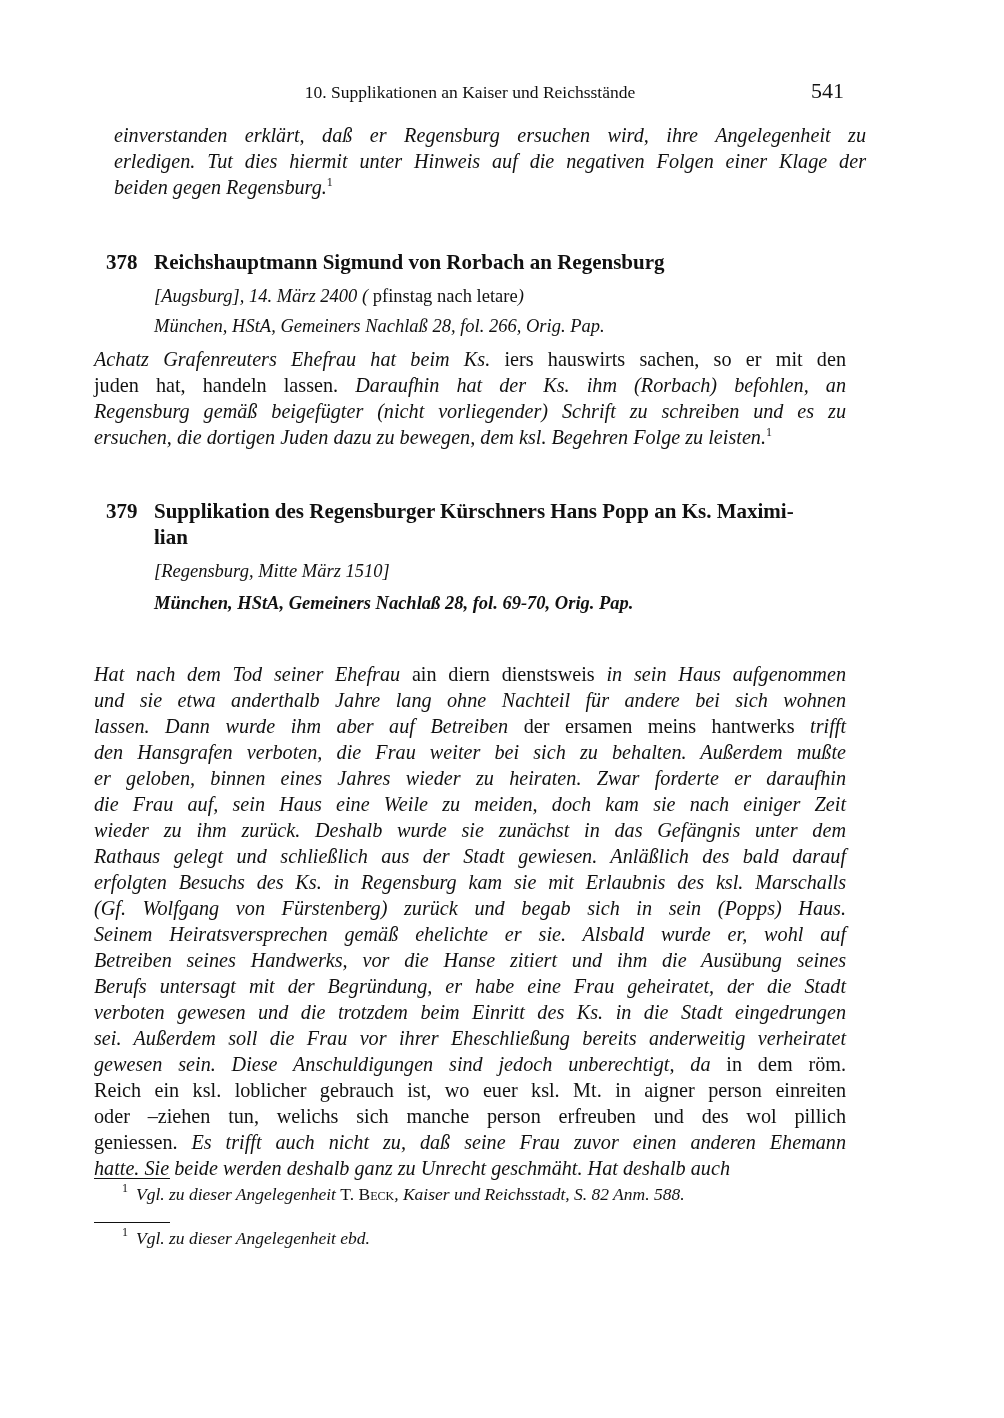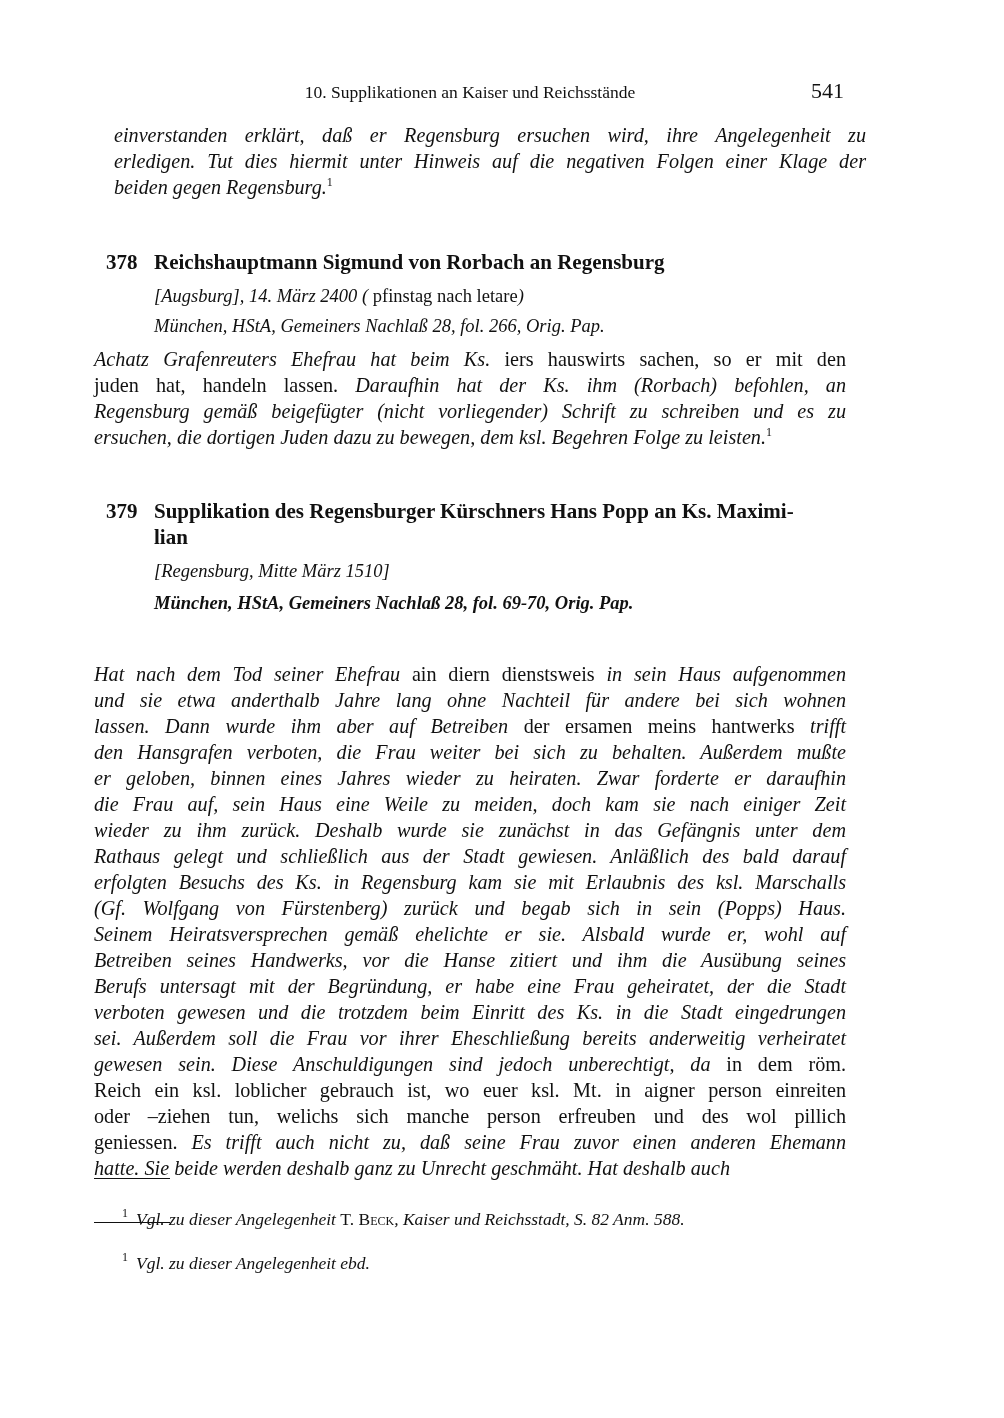--- a/index.html
+++ b/index.html
@@ -14,21 +14,21 @@
   .block .i { font-style: italic; }
   .block sup, .fn sup { font-size: 12px; vertical-align: 8px; line-height: 0; font-style: normal; }
   .line { display: block; text-align: justify; text-align-last: justify; white-space: nowrap; }
   .line.last { text-align-last: left; }
   .entry-head { position: absolute; left: 0; width: 752px; font-size: 21px; font-weight: bold; line-height: 26px; }
   .entry-num { position: absolute; left: 12px; top: 0; }
   .entry-title { position: absolute; left: 60px; top: 0; width: 692px; }
   .meta { position: absolute; left: 60px; font-size: 18.5px; font-style: italic; line-height: 24px; white-space: nowrap; }
   .meta .r { font-style: normal; }
   .fn-rule { position: absolute; left: 0; width: 76px; height: 0; border-top: 1px solid #111; }
-  .fn { position: absolute; left: 28px; font-size: 17.5px; font-style: italic; white-space: nowrap; margin-top: 25px; }
+  .fn { position: absolute; left: 28px; font-size: 17.5px; font-style: italic; white-space: nowrap; }
   .fn .r { font-style: normal; }
   .fn .sc { font-style: normal; font-variant: small-caps; }
   .fn sup { margin-right: 8px; }
 </style>
 </head>
 <body>
 
 <div class="page">
 
   <div class="running-head">

